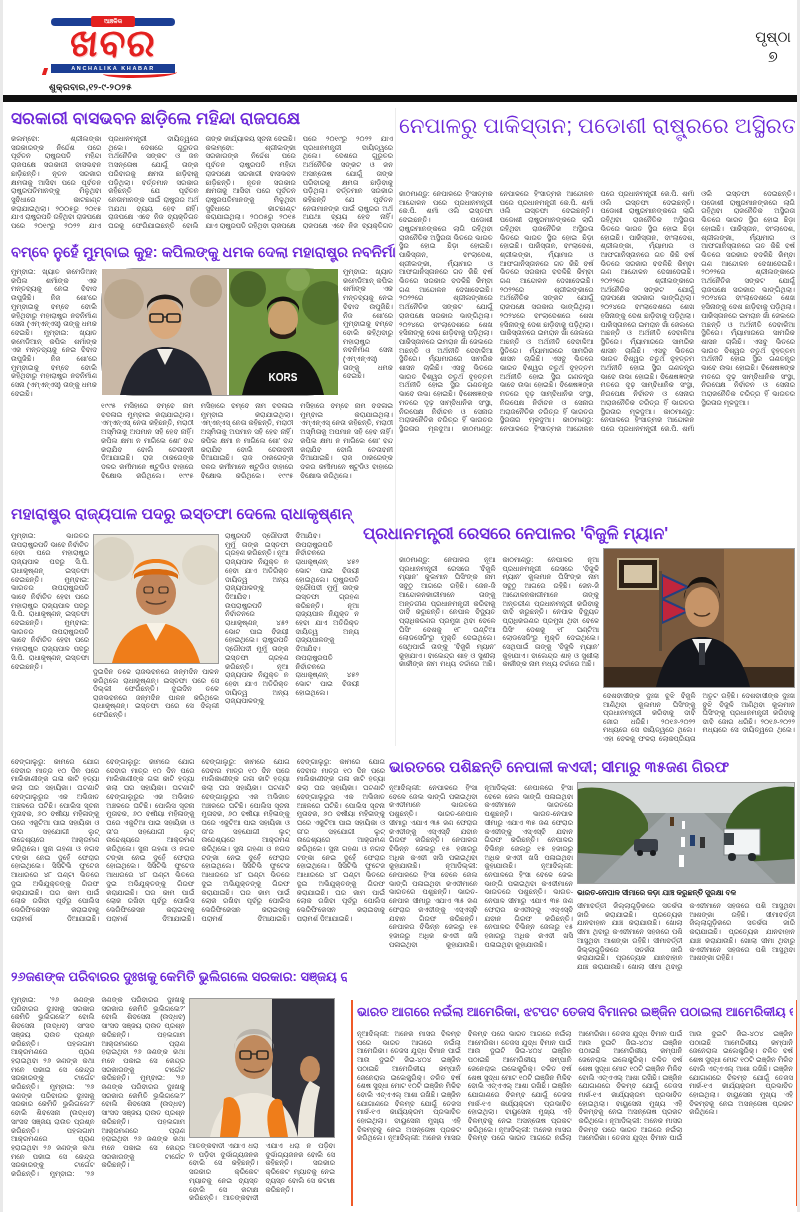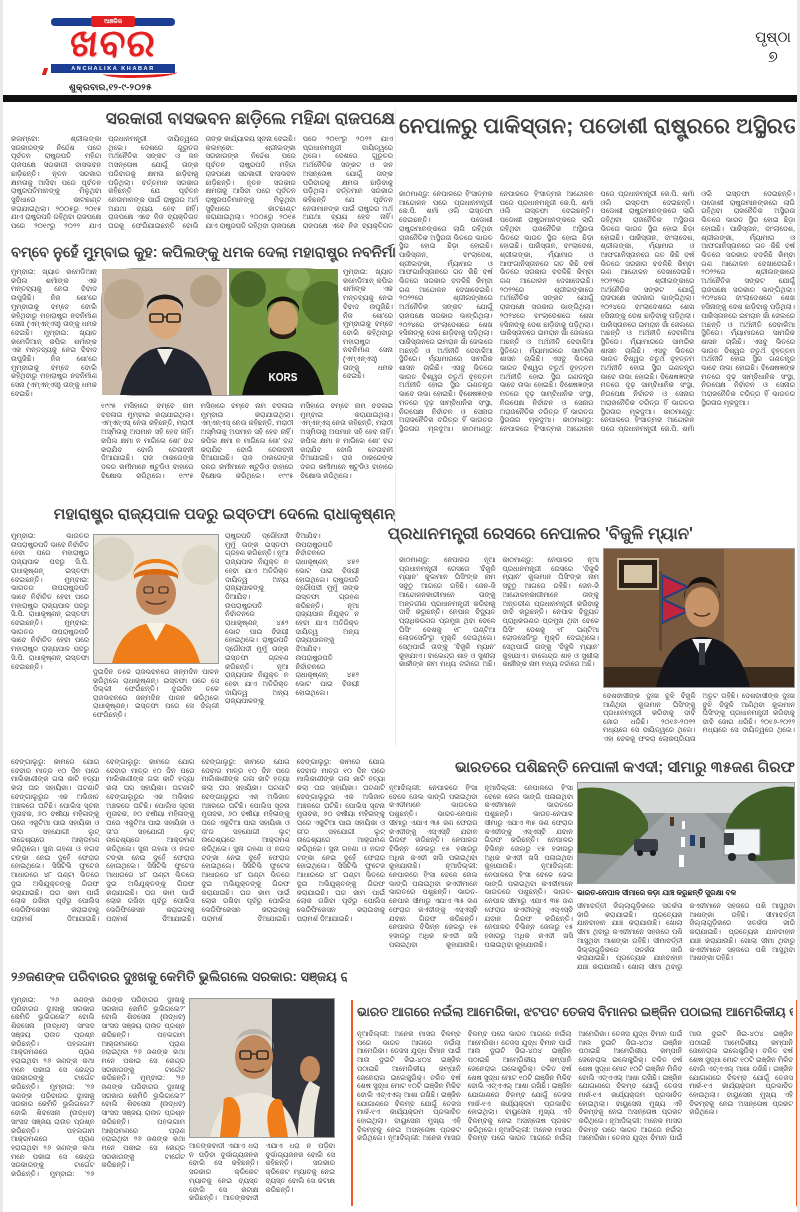--- a/index.html
+++ b/index.html
@@ -20,23 +20,23 @@
   #logo .swoosh{position:absolute;left:66px;top:50px;width:74px;height:7px;border-bottom:3px solid #e3201f;border-radius:0 0 60% 40%;}
   #logo .dot{position:absolute;left:6px;top:50px;width:4px;height:7px;background:#e3201f;transform:skewX(-18deg);}
   .date-line{font-size:9px;font-weight:700;color:#222;letter-spacing:.3px;}
   .section-badge{background:#ffd902;border-radius:9px;text-align:center;}
   .section-badge span{font-size:27px;line-height:46px;font-weight:700;color:#0d0d0d;letter-spacing:.5px;}
   .page-no{ text-align:center;color:#111;}
   .page-no .lbl{font-size:15px;font-weight:400;line-height:18px;}
   .page-no .num{font-size:16px;line-height:22px;}
   .black-rule{background:#101010;}
   
-  .hl{font-weight:700;color:#404040;text-align:right;white-space:nowrap;overflow:hidden;}
+  .hl{font-weight:700;color:#6d28d9;text-align:left;white-space:nowrap;overflow:hidden;}
   .hl-17{font-size:17px;line-height:24px;}
-  .hl-21{font-size:21.5px;line-height:40px;font-weight:700;}
+  .hl-21{font-size:21.5px;line-height:40px;font-weight:400;}
   .hl-16{font-size:15.5px;line-height:22px;}
   .hl-165{font-size:16.5px;line-height:26px;}
   .hl-15{font-size:15px;line-height:22px;}
   .hl-145{font-size:14.5px;line-height:22px;}
   .hl-13{font-size:13px;line-height:22px;}
   .hl-125{font-size:12.6px;line-height:20px;}
   
   .bt{font-size:7px;line-height:8.7px;text-align:justify;color:#1c1c1c;column-gap:7px;overflow:hidden;}
   .c1{column-count:1;} .c2{column-count:2;} .c3{column-count:3;} .c4{column-count:4;}
   .cap{font-size:7px;line-height:8.6px;color:#1c1c1c;text-align:justify;overflow:hidden;}
@@ -52,21 +52,21 @@
 <div id="page">
 
   <div class="abs" id="logo" style="left:34px;top:18px;">
     <div class="bar-top"></div>
     <div class="tag">ଆଞ୍ଚଳିକ</div>
     <div class="title">ଖବର</div>
     <div class="bar-bottom">ANCHALIKA KHABAR</div>
     <div class="swoosh"></div>
     <div class="dot"></div>
   </div>
-  <div class="abs date-line" style="left:46px;top:82px;margin-left:20px;">ଶୁକ୍ରବାର,୧୨-୯-୨୦୨୫</div>
+  <div class="abs date-line" style="left:46px;top:82px;">ଶୁକ୍ରବାର,୧୨-୯-୨୦୨୫</div>
 
 
   <div class="abs page-no" style="left:738px;top:28px;width:64px;">
     <div class="lbl">ପୃଷ୍ଠା</div>
     <div class="num">୭</div>
   </div>
 
   <div class="abs black-rule" style="left:0;top:95px;width:800px;height:7px;"></div>
   <div class="abs vrule" style="left:392px;top:108px;height:638px;"></div>
 

